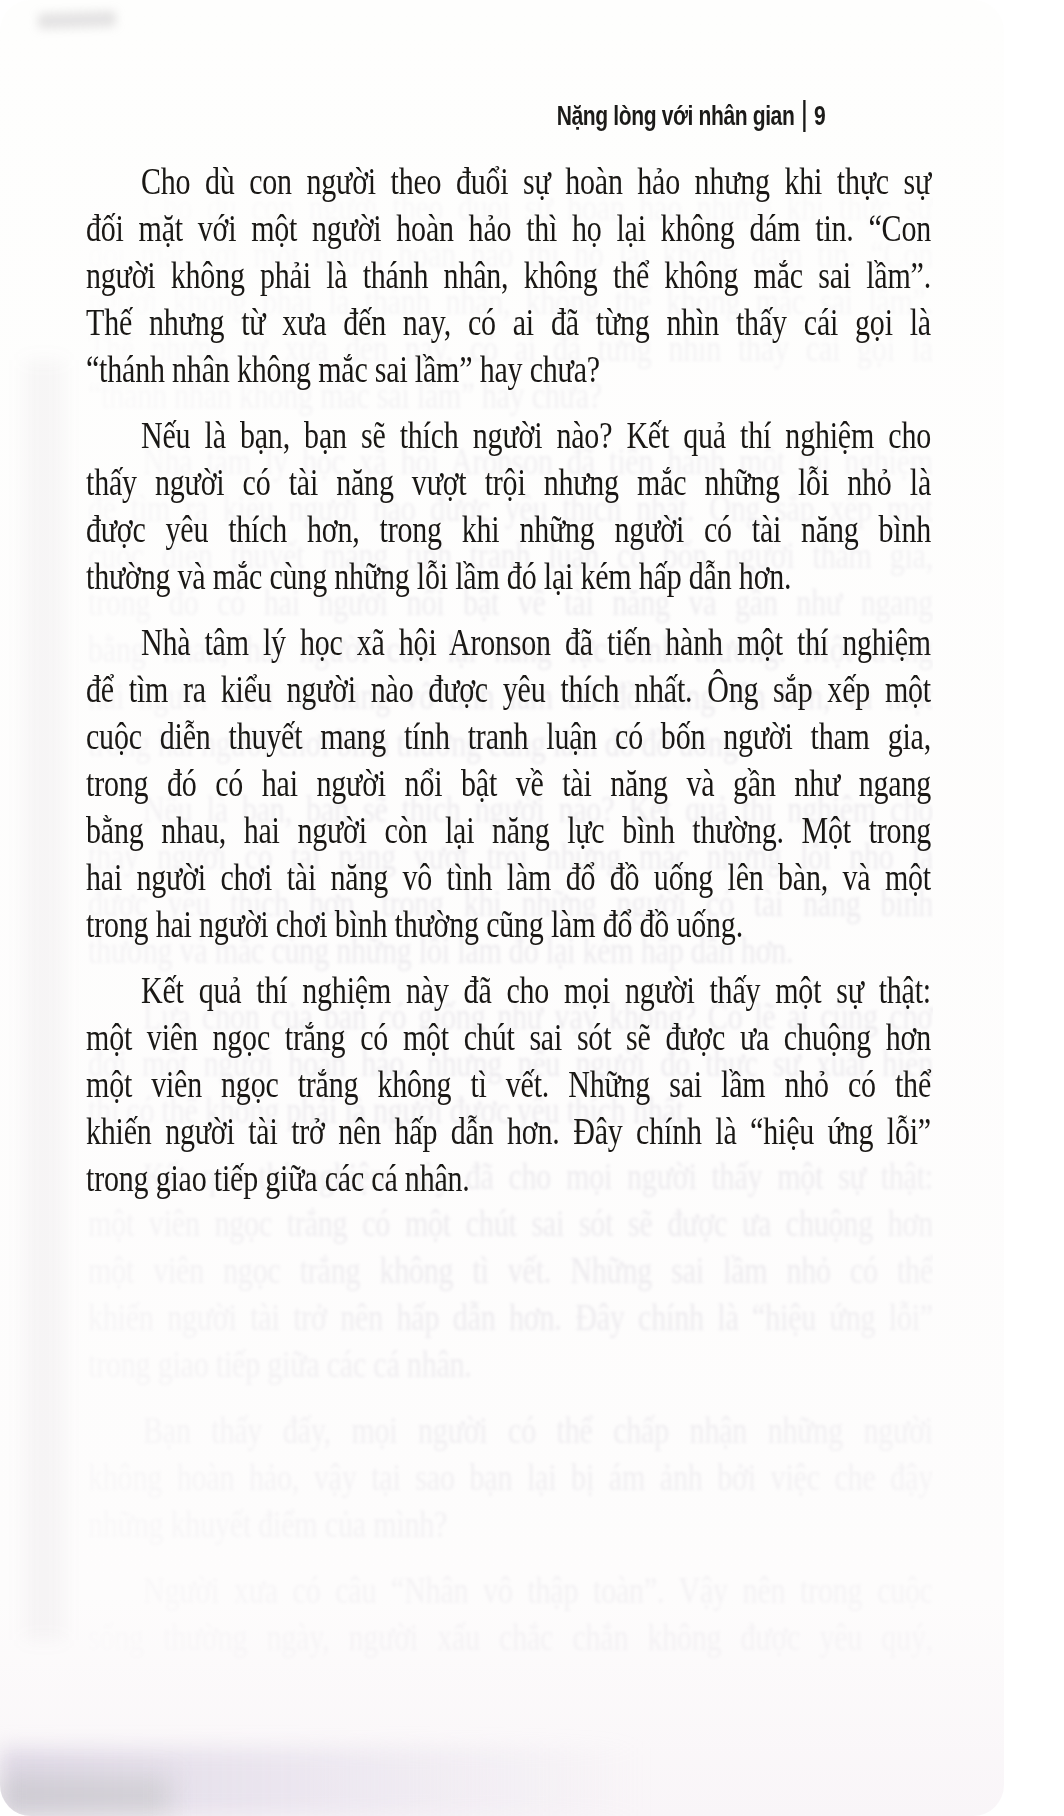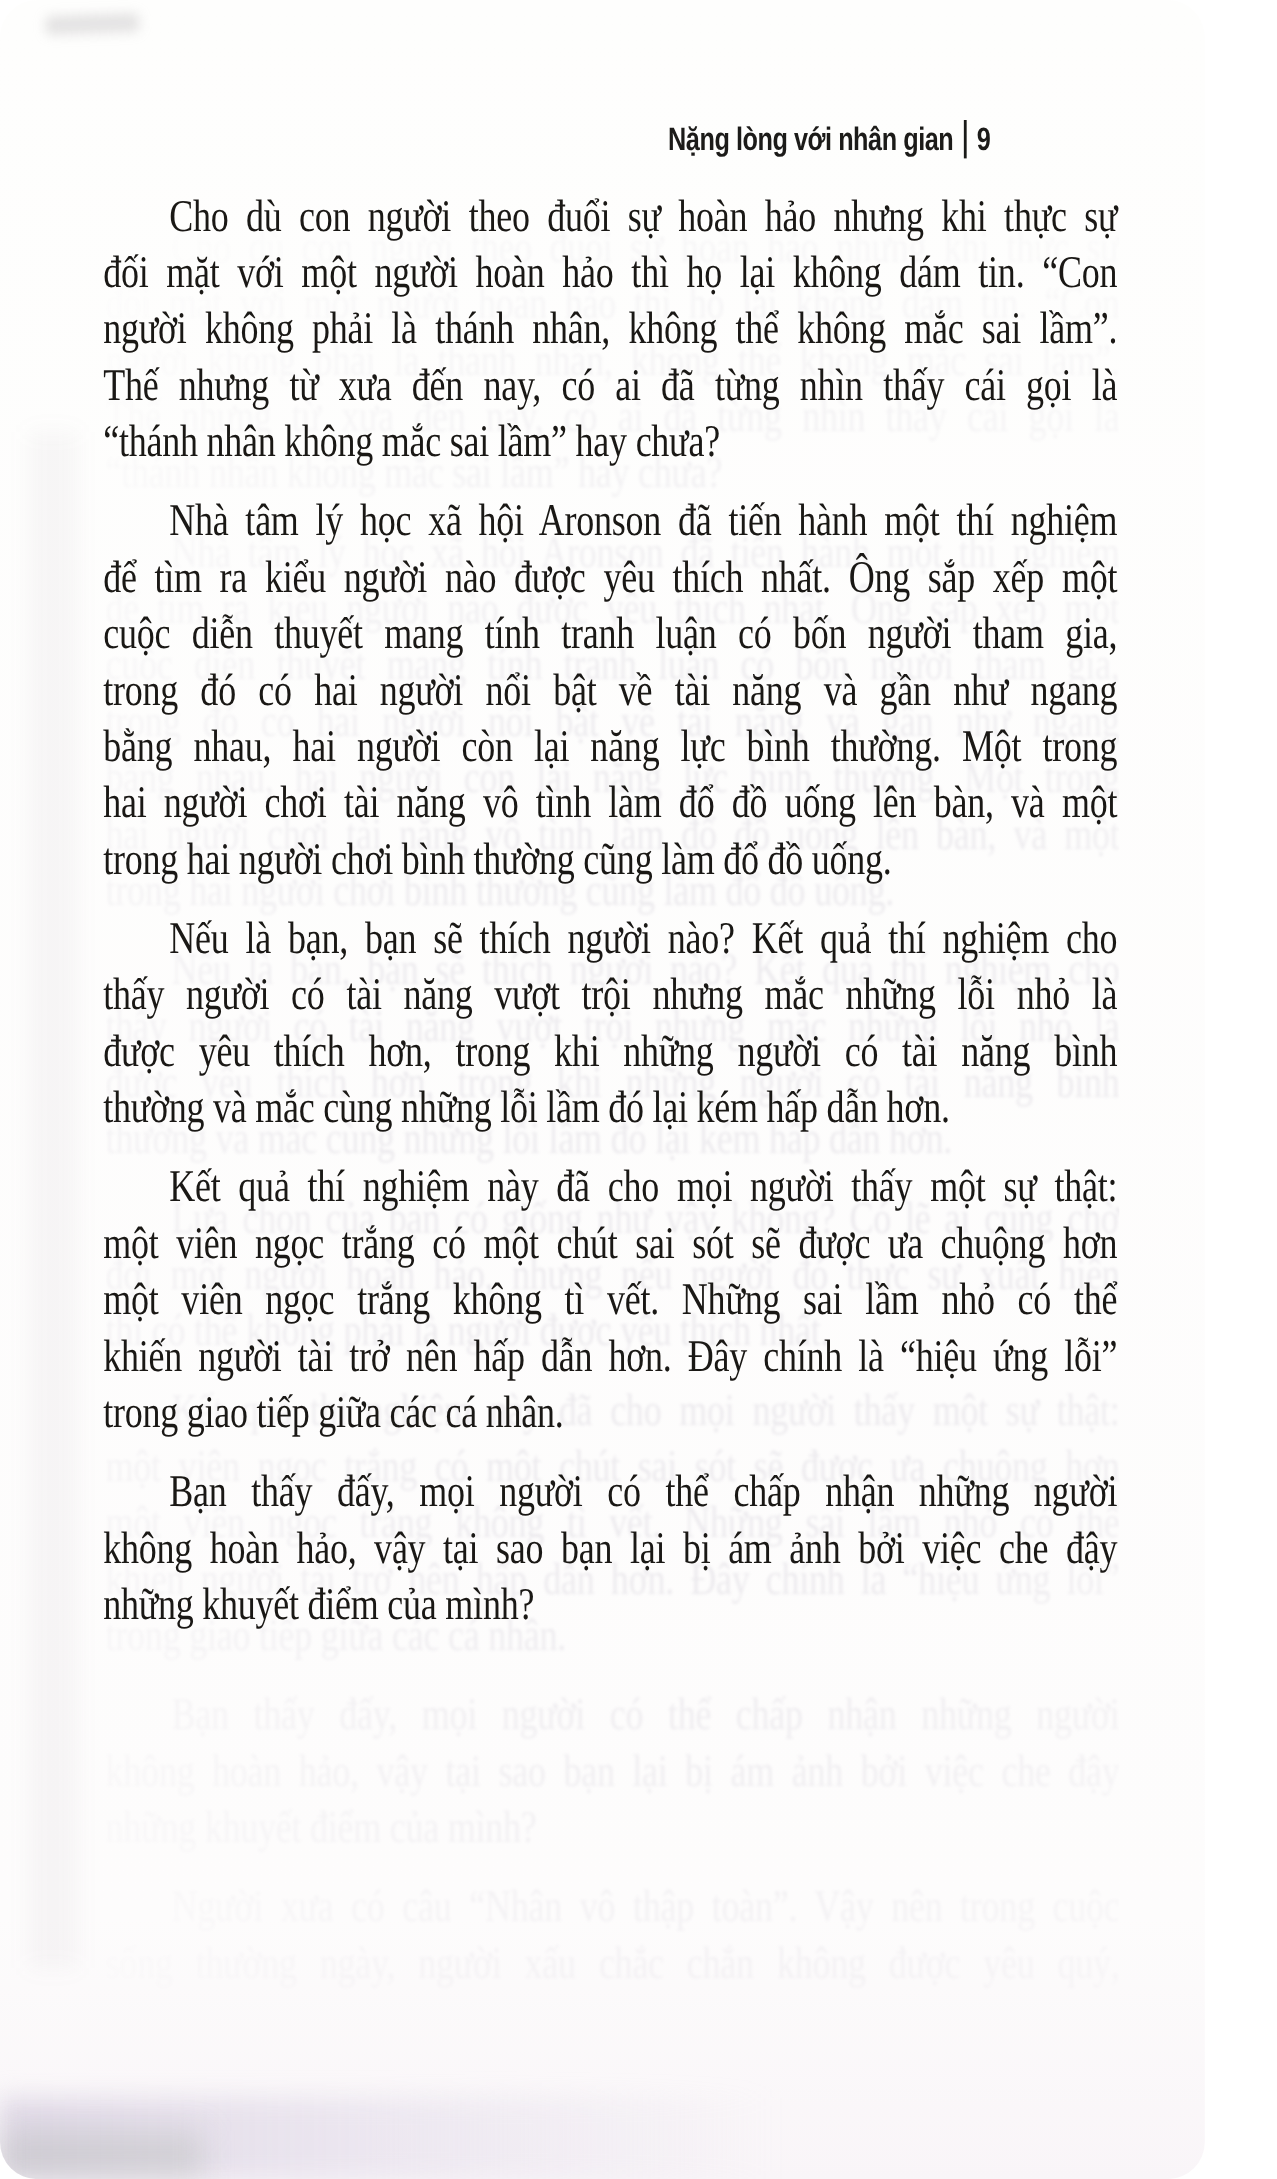--- a/index.html
+++ b/index.html
@@ -188,46 +188,41 @@
 
     <div class="para">
       <div class="line indent">Cho dù con người theo đuổi sự hoàn hảo nhưng khi thực sự</div>
       <div class="line">đối mặt với một người hoàn hảo thì họ lại không dám tin. “Con</div>
       <div class="line">người không phải là thánh nhân, không thể không mắc sai lầm”.</div>
       <div class="line">Thế nhưng từ xưa đến nay, có ai đã từng nhìn thấy cái gọi là</div>
       <div class="line last">“thánh nhân không mắc sai lầm” hay chưa?</div>
     </div>
 
     <div class="para">
+      <div class="line indent">Nếu là bạn, bạn sẽ thích người nào? Kết quả thí nghiệm cho</div>
+      <div class="line">thấy người có tài năng vượt trội nhưng mắc những lỗi nhỏ là</div>
+      <div class="line">được yêu thích hơn, trong khi những người có tài năng bình</div>
+      <div class="line last">thường và mắc cùng những lỗi lầm đó lại kém hấp dẫn hơn.</div>
+    </div>
+
+    <div class="para">
       <div class="line indent">Nhà tâm lý học xã hội Aronson đã tiến hành một thí nghiệm</div>
       <div class="line">để tìm ra kiểu người nào được yêu thích nhất. Ông sắp xếp một</div>
       <div class="line">cuộc diễn thuyết mang tính tranh luận có bốn người tham gia,</div>
       <div class="line">trong đó có hai người nổi bật về tài năng và gần như ngang</div>
       <div class="line">bằng nhau, hai người còn lại năng lực bình thường. Một trong</div>
       <div class="line">hai người chơi tài năng vô tình làm đổ đồ uống lên bàn, và một</div>
       <div class="line last">trong hai người chơi bình thường cũng làm đổ đồ uống.</div>
     </div>
 
-    <div class="para">
-      <div class="line indent">Nếu là bạn, bạn sẽ thích người nào? Kết quả thí nghiệm cho</div>
-      <div class="line">thấy người có tài năng vượt trội nhưng mắc những lỗi nhỏ là</div>
-      <div class="line">được yêu thích hơn, trong khi những người có tài năng bình</div>
-      <div class="line last">thường và mắc cùng những lỗi lầm đó lại kém hấp dẫn hơn.</div>
-    </div>
-
 
     <div class="para">
       <div class="line indent">Kết quả thí nghiệm này đã cho mọi người thấy một sự thật:</div>
       <div class="line">một viên ngọc trắng có một chút sai sót sẽ được ưa chuộng hơn</div>
       <div class="line">một viên ngọc trắng không tì vết. Những sai lầm nhỏ có thể</div>
       <div class="line">khiến người tài trở nên hấp dẫn hơn. Đây chính là “hiệu ứng lỗi”</div>
       <div class="line last">trong giao tiếp giữa các cá nhân.</div>
     </div>
 
-    <div class="para">
-      <div class="line indent">Bạn thấy đấy, mọi người có thể chấp nhận những người</div>
-      <div class="line">không hoàn hảo, vậy tại sao bạn lại bị ám ảnh bởi việc che đậy</div>
-      <div class="line last">những khuyết điểm của mình?</div>
-    </div>
 
 
   </div>
 </div>
 
 </body></html>

